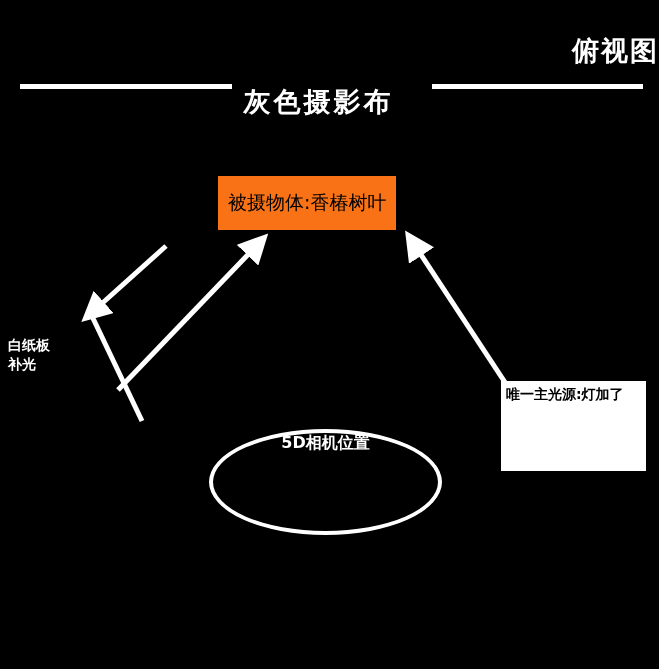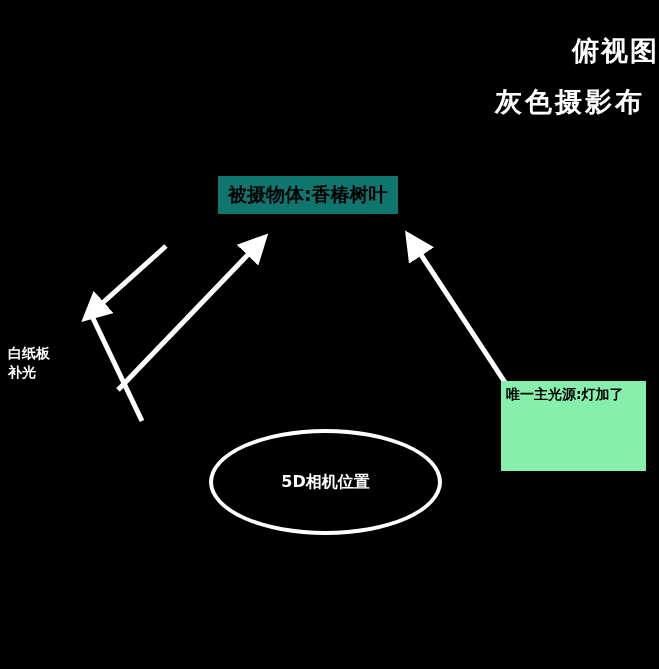--- a/index.html
+++ b/index.html
@@ -25,81 +25,79 @@
     font-size: 27px;
     font-weight: bold;
     letter-spacing: 2px;
   }
   .backdrop-row {
     position: absolute;
     top: 84px;
     left: 0;
     width: 645px;
     display: flex;
-    align-items: flex-end;
-    flex-direction: column;
+    align-items: flex-start;
   }
   .rule {
     flex: 1;
     height: 5px;
     background: #fff;
   }
   .rule.left { margin-left: 20px; margin-right: 12px; }
   .rule.right { margin-left: 38px; margin-right: 2px; }
   .backdrop-label {
     font-size: 27px;
     font-weight: bold;
     letter-spacing: 3px;
     white-space: nowrap;
   }
   .subject-box {
     position: absolute;
     left: 218px;
     top: 176px;
-    background: #0f766e;
+    background: #f97316;
     color: #000;
     font-size: 19px;
-    font-weight: bold;
-    padding: 6px 10px;
+    font-weight: normal;
+    padding: 14px 10px;
     white-space: nowrap;
   }
   .fill-board-label {
     position: absolute;
     left: 8px;
-    top: 344px;
+    top: 336px;
     font-size: 14px;
     font-weight: bold;
     line-height: 1.35;
     color: #fff;
   }
   .main-light-box {
     position: absolute;
     left: 501px;
     top: 381px;
     width: 145px;
     height: 90px;
-    background: #86efac;
+    background: #ffffff;
     color: #000;
     font-size: 14px;
     font-weight: bold;
     line-height: 1.55;
     padding: 3px 5px;
     box-sizing: border-box;
   }
   .camera-ellipse {
     position: absolute;
     left: 209px;
     top: 429px;
     width: 233px;
     height: 106px;
     border: 4px solid #fff;
     border-radius: 50%;
     box-sizing: border-box;
     display: flex;
-    align-items: center;
     justify-content: center;
   }
   .camera-label {
     font-size: 16px;
     font-weight: bold;
     color: #fff;
   }
   .arrows-overlay {
     position: absolute;
     left: 0;

